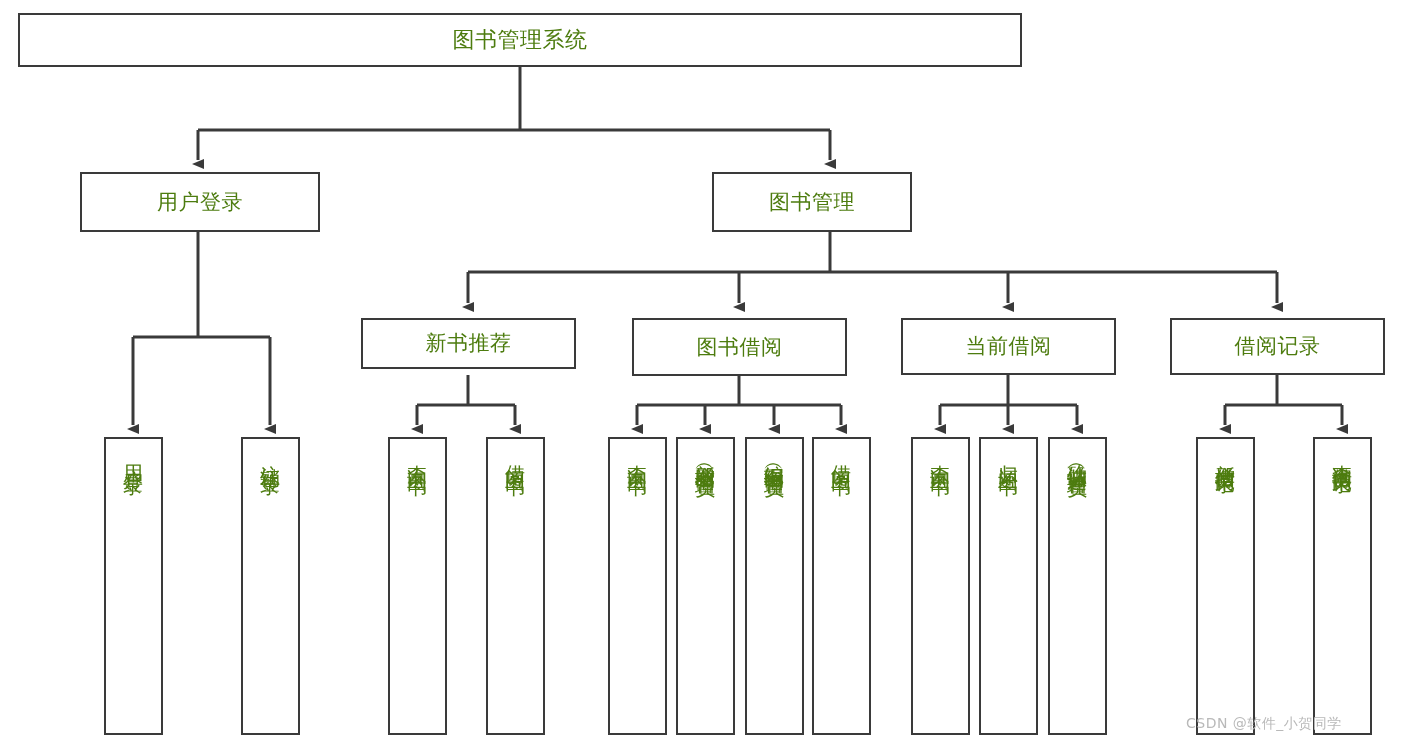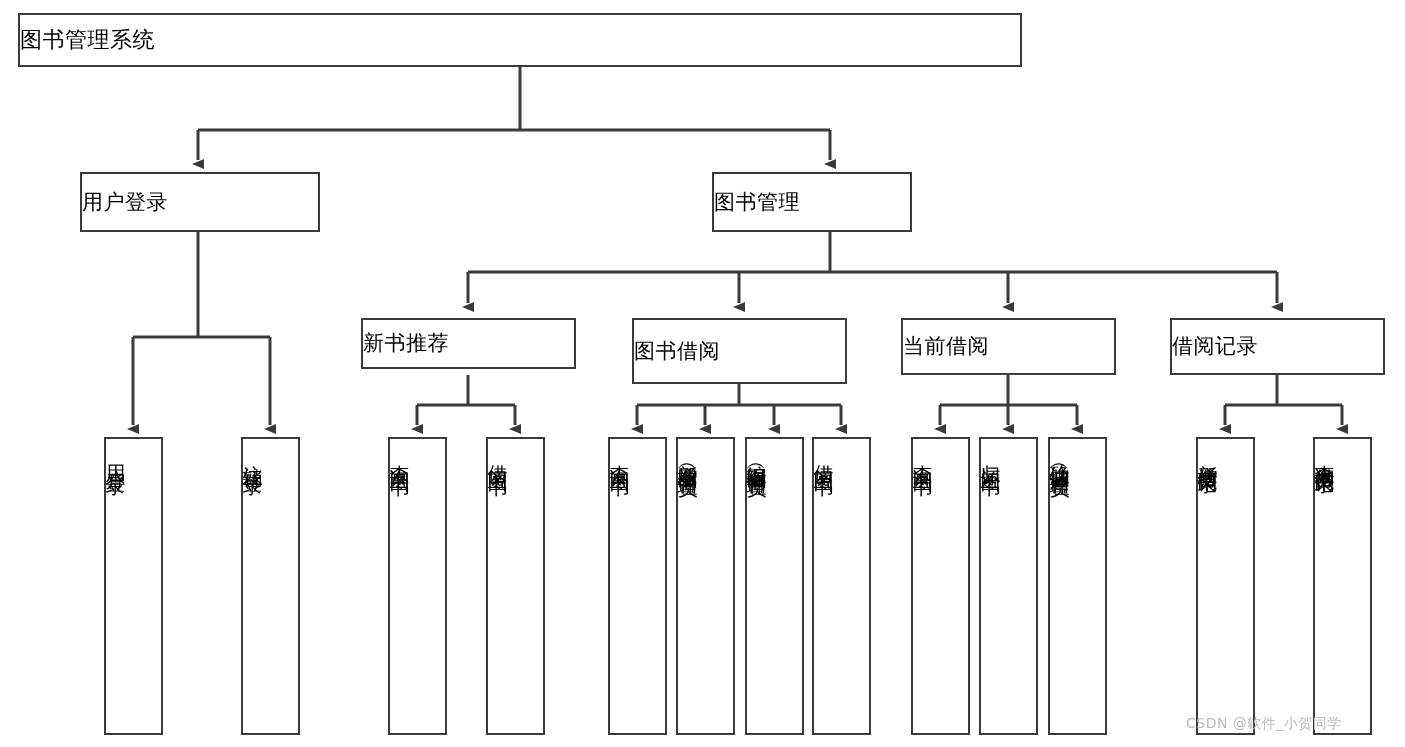--- a/index.html
+++ b/index.html
@@ -25,21 +25,22 @@
     width: 1405px;
     height: 747px;
   }
   .node-box {
     position: absolute;
     box-sizing: border-box;
     background: #ffffff;
     border: 2px solid #3a3a3a;
     display: flex;
     align-items: center;
-    color: #000000;
+    justify-content: center;
+    color: #4d7c0f;
   }
   .node-label {
     display: block;
     text-align: center;
     line-height: 1.18;
     letter-spacing: 0.5px;
     white-space: nowrap;
   }
   
   .h-node .node-label {
@@ -138,21 +139,21 @@
   </div>
 
   <div class="node-box h-node" style="left:712px; top:172px; width:200px; height:60px;">
     <span class="node-label">图书管理</span>
   </div>
 
   <div class="node-box h-node" style="left:361px; top:318px; width:215px; height:51px;">
     <span class="node-label">新书推荐</span>
   </div>
 
-  <div class="node-box h-node" style="left:632px; top:318px; width:215px; height:66px;">
+  <div class="node-box h-node" style="left:632px; top:318px; width:215px; height:58px;">
     <span class="node-label">图书借阅</span>
   </div>
 
   <div class="node-box h-node" style="left:1170px; top:318px; width:215px; height:57px;">
     <span class="node-label">借阅记录</span>
   </div>
 
   <div class="node-box h-node" style="left:901px; top:318px; width:215px; height:57px;">
     <span class="node-label">当前借阅</span>
   </div>

